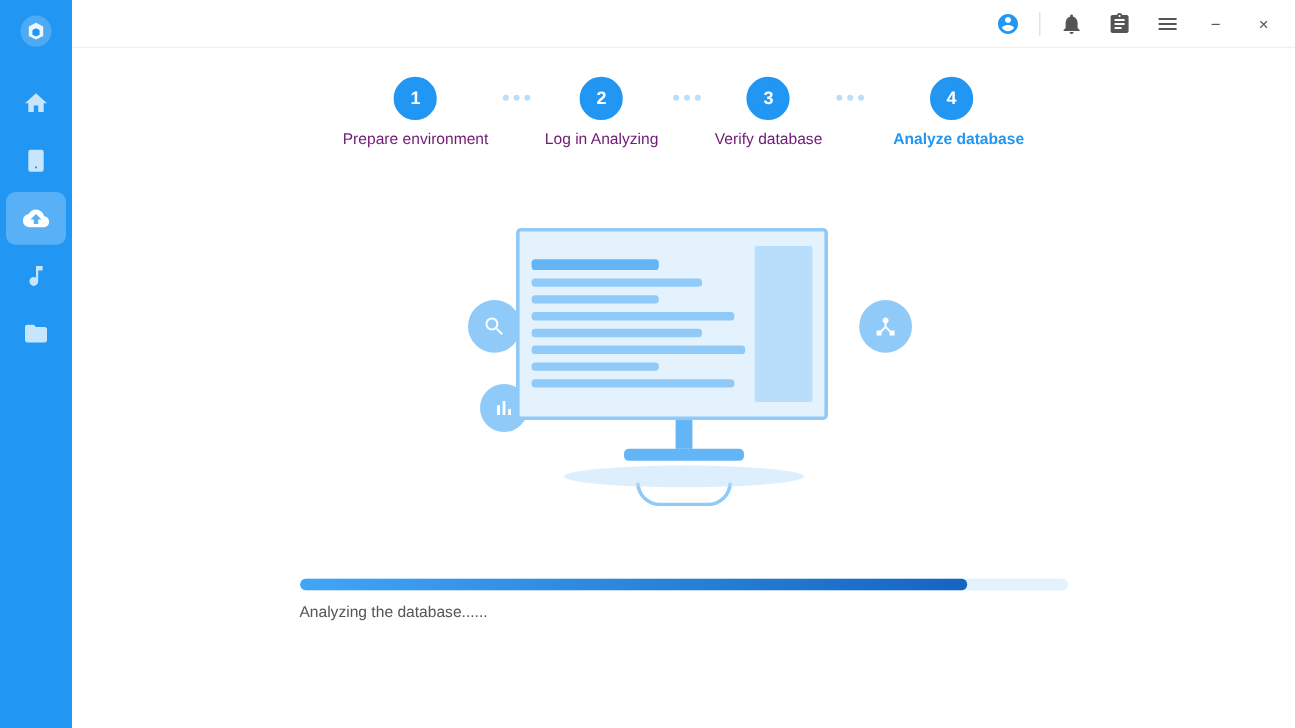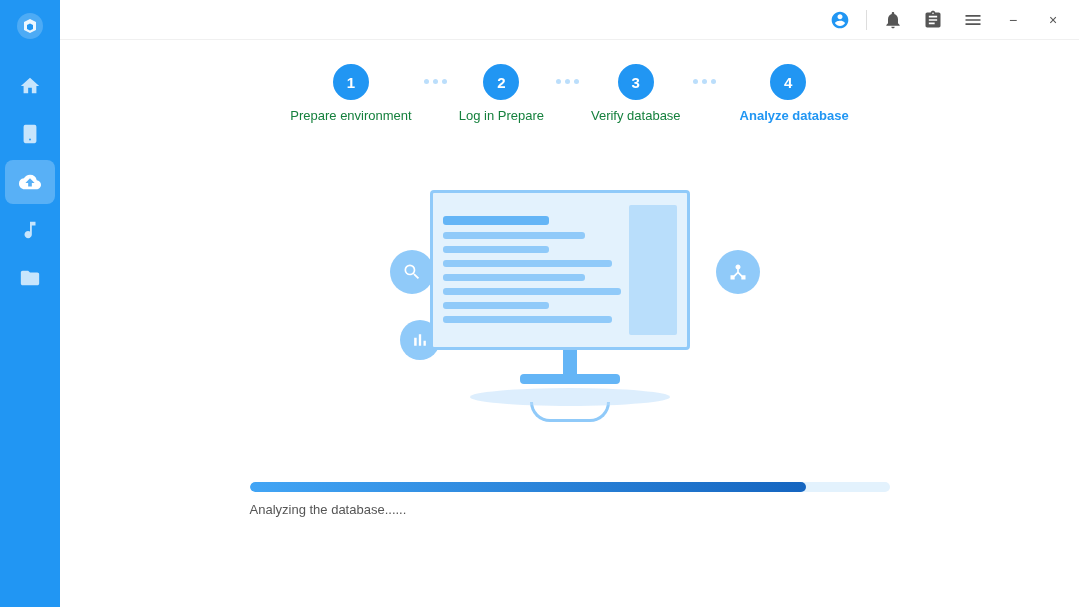--- a/index.html
+++ b/index.html
@@ -125,21 +125,21 @@
       font-weight: 600;
       color: #2196F3;
       background: #fff;
     }
     .step-circle.active {
       background: #2196F3;
       color: #fff;
     }
     .step-label {
       font-size: 13px;
-      color: #15803d;
+      color: #701a75;
       white-space: nowrap;
     }
     .step-label.active {
       color: #2196F3;
       font-weight: 700;
       margin-left: 12px;
     }
     .step-dots {
       display: flex;
       align-items: center;
@@ -386,21 +386,21 @@
     </div>
 
     <div class="step-dots">
       <div class="dot"></div>
       <div class="dot"></div>
       <div class="dot"></div>
     </div>
 
     <div class="step">
       <div class="step-circle active">2</div>
-      <div class="step-label">Log in Prepare</div>
+      <div class="step-label">Log in Analyzing</div>
     </div>
 
     <div class="step-dots">
       <div class="dot"></div>
       <div class="dot"></div>
       <div class="dot"></div>
     </div>
 
     <div class="step">
       <div class="step-circle active">3</div>

